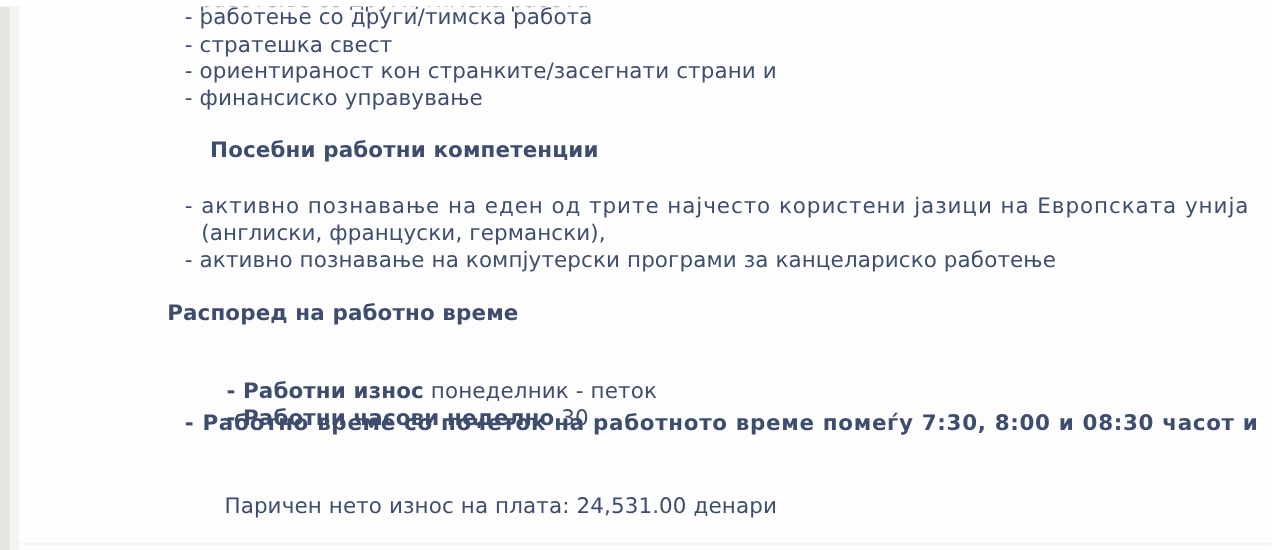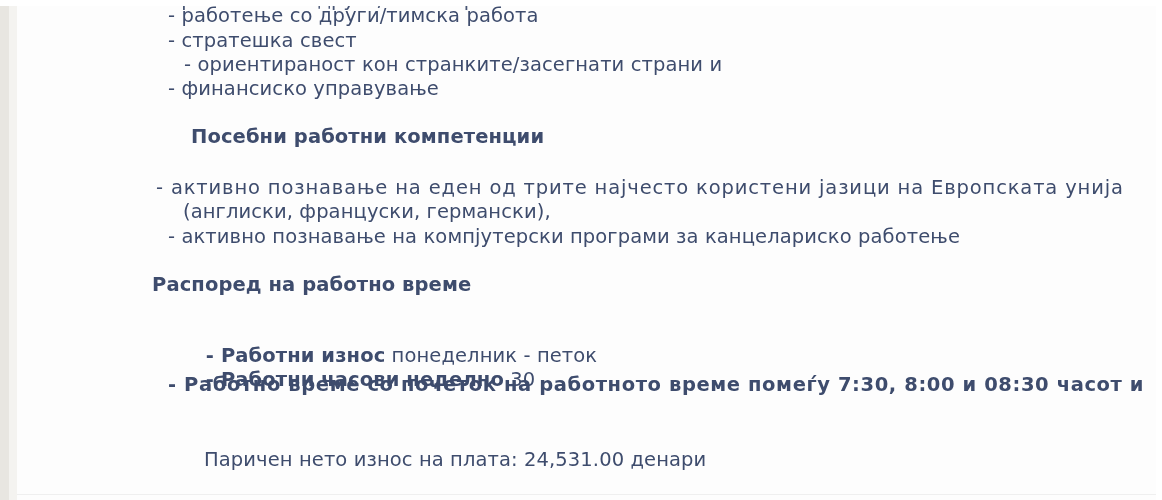--- a/index.html
+++ b/index.html
@@ -102,26 +102,26 @@
   </div>
   <div class="scan-edge-right"></div>
 
   <div class="content">
 
     <div class="cropped">- работење со други/тимска работа</div>
     <div class="clip-top"></div>
 
     <div class="line" style="left:168px; top:6px;">- работење со други/тимска работа</div>
     <div class="line" style="left:168px; top:31px;">- стратешка свест</div>
-    <div class="line" style="left:184px; top:55px;">- ориентираност кон странките/засегнати страни и</div>
+    <div class="line" style="left:168px; top:55px;">- ориентираност кон странките/засегнати страни и</div>
     <div class="line" style="left:168px; top:79px;">- финансиско управување</div>
 
     <div class="line b" style="left:191px; top:127px;">Посебни работни компетенции</div>
 
-    <div class="line" style="left:156px; top:178px; letter-spacing:0.85px;">- активно познавање на еден од трите најчесто користени јазици на Европската унија</div>
+    <div class="line" style="left:168px; top:178px; letter-spacing:0.85px;">- активно познавање на еден од трите најчесто користени јазици на Европската унија</div>
     <div class="line" style="left:183px; top:202px;">(англиски, француски, германски),</div>
     <div class="line" style="left:168px; top:227px;">- активно познавање на компјутерски програми за канцелариско работење</div>
 
     <div class="line b" style="left:152px; top:275px;">Распоред на работно време</div>
 
     <div class="line" style="left:168px; top:326px;">
       <span class="b">- Работни износ</span><span> </span><span>понеделник - петок</span>
     </div>
     <div class="line" style="left:168px; top:350px;">
       <span class="b">- Работни часови неделно</span><span> </span><span>30</span>

